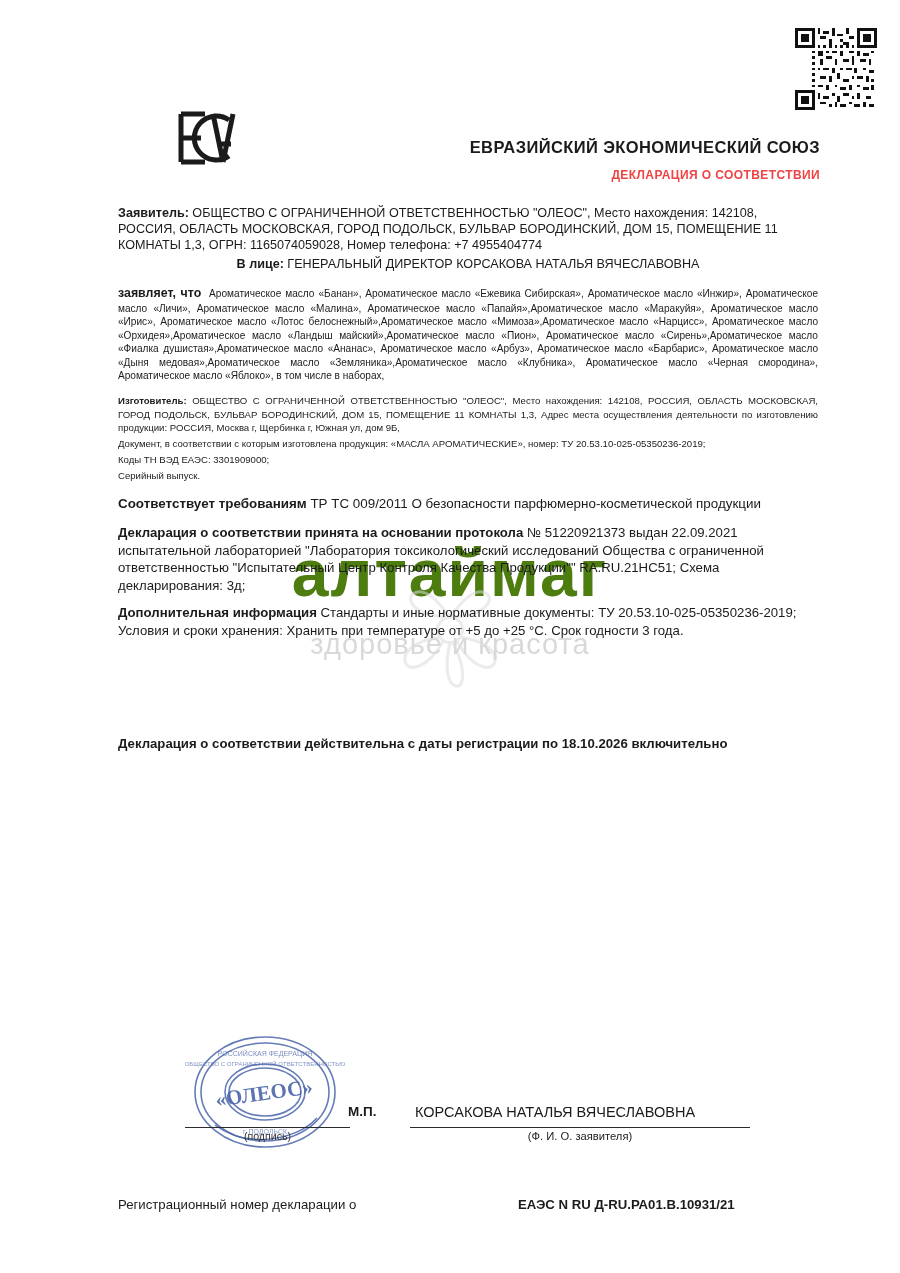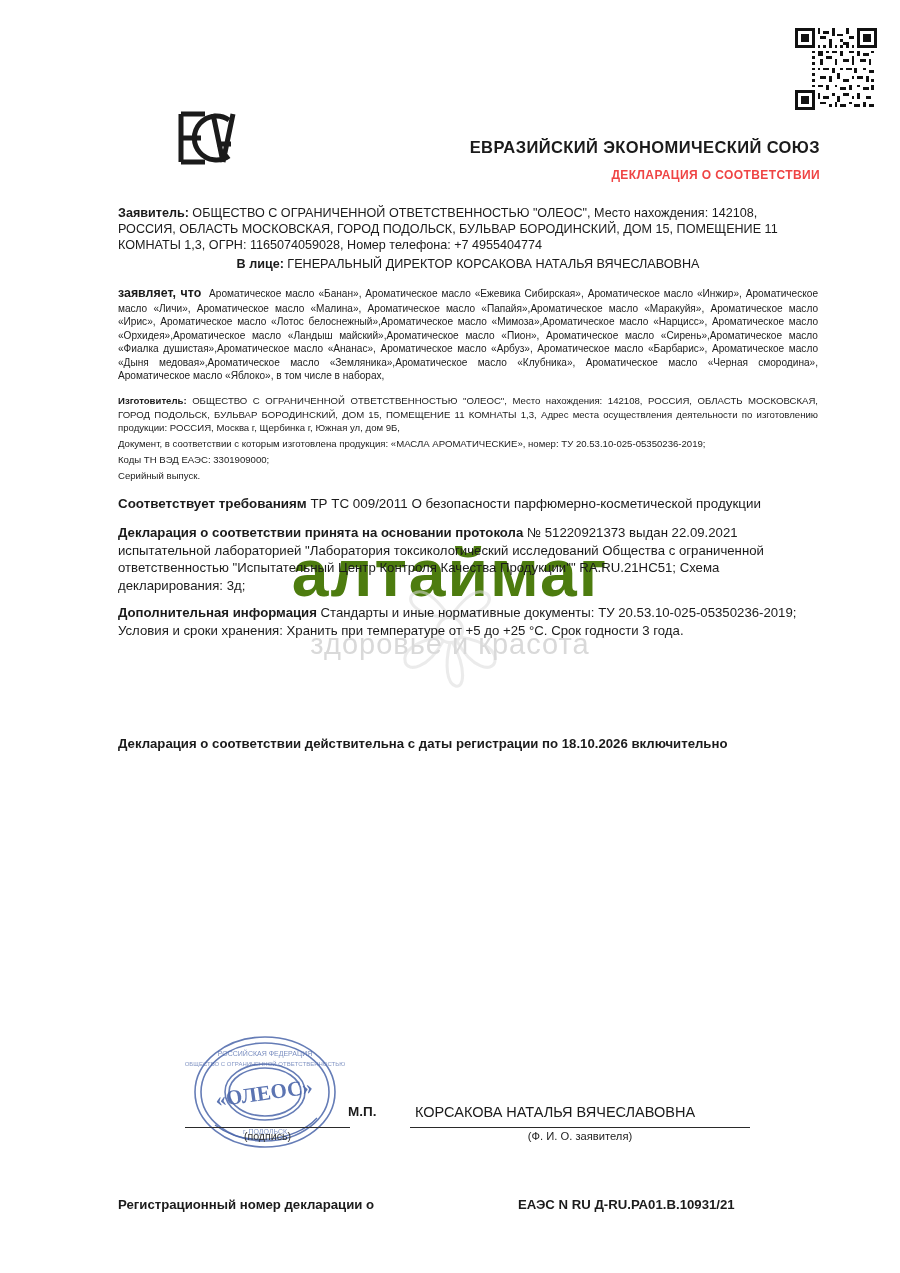--- a/index.html
+++ b/index.html
@@ -226,21 +226,21 @@
     width: 700px;
     font-size: 13.2px;
   }
   .frow {
     display: flex;
     align-items: baseline;
     margin-bottom: 6px;
   }
   .flabel {
     width: 400px;
-    font-weight: bold;
+    font-weight: normal;
   }
   .fvalue {
     font-weight: bold;
     margin-top: 44px;
   }
 </style>
 </head>
 <body>
 
 <div class="page">

